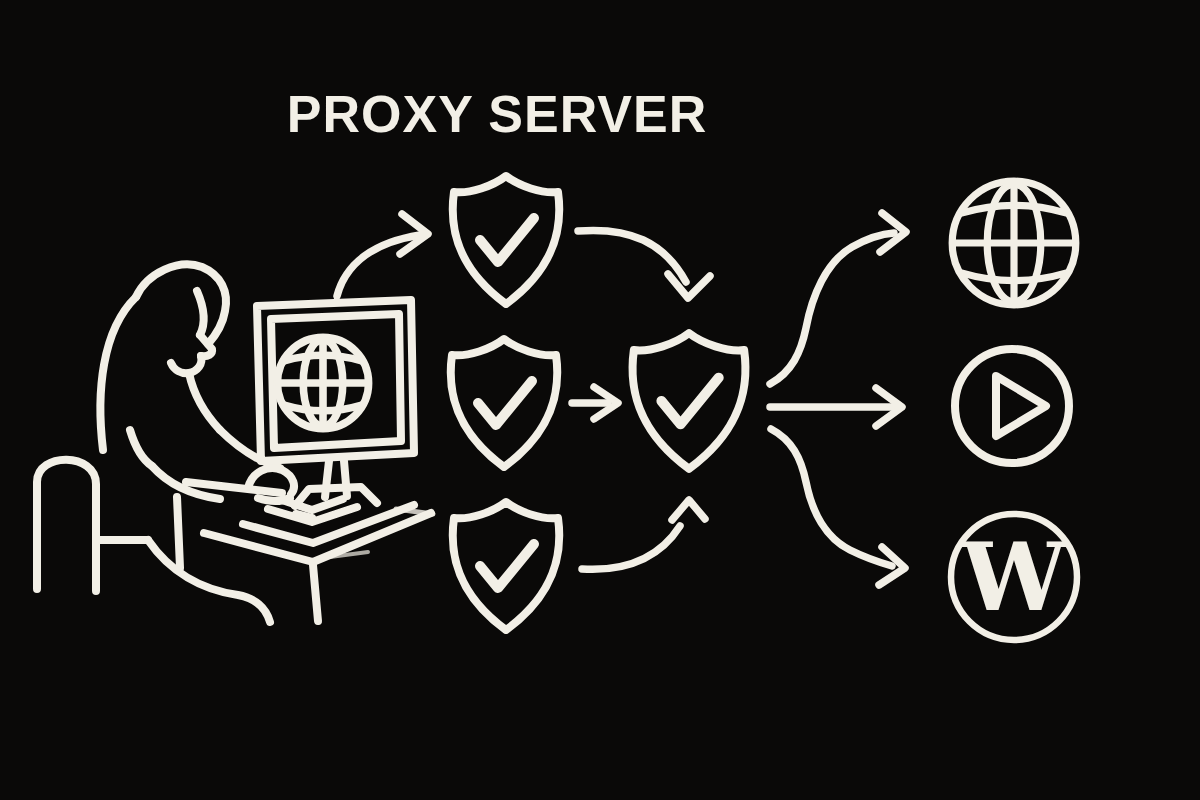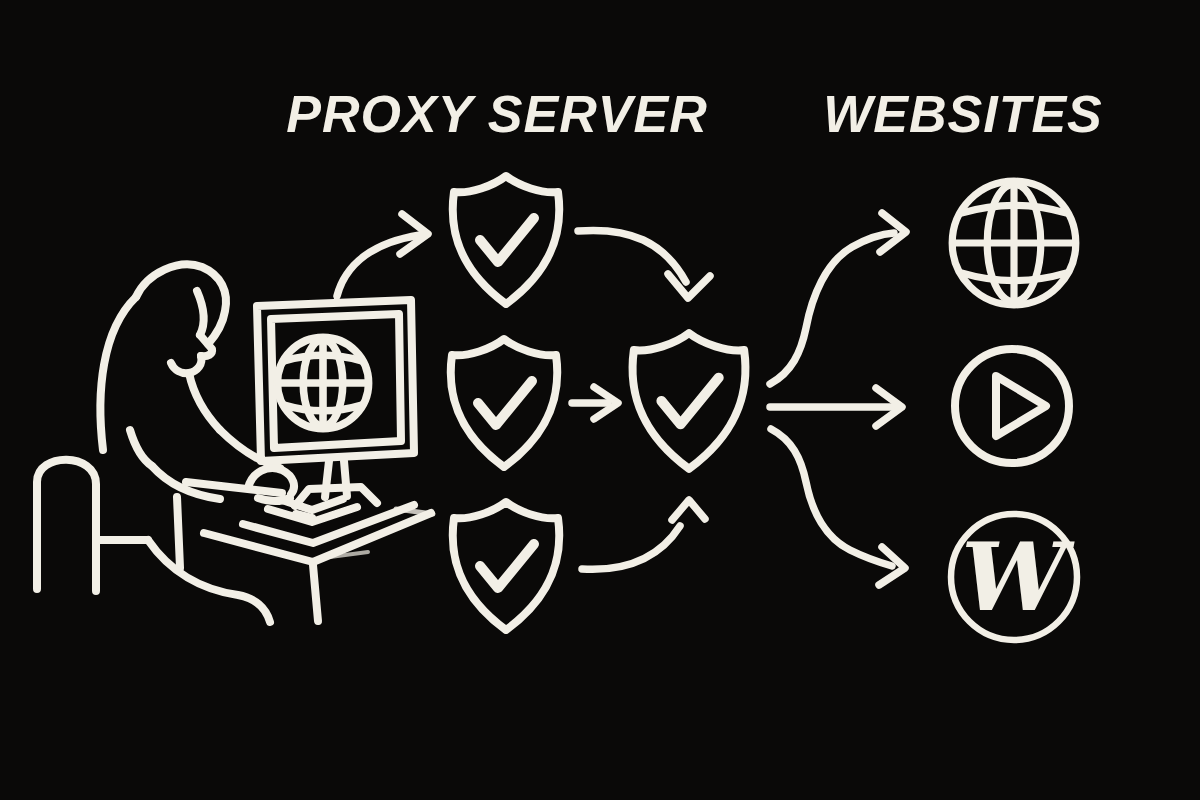--- a/index.html
+++ b/index.html
@@ -1,21 +1,20 @@
 <!DOCTYPE html>
 <html style="--bg: #0a0908; --ink: #f2efe6;"><head>
 <meta charset="utf-8">
 <style>
   :root { --bg:#0a0908; --ink:#f2efe6; }
   html,body { margin:0; padding:0; background:var(--bg); }
   .scene {
     position:relative; width:1102px; height:800px;
     background:var(--bg); overflow:hidden;
     font-family:"Liberation Sans", sans-serif;
-    font-style:italic;
   }
   .scene svg { position:absolute; left:0; top:0; }
   .ink { stroke:var(--ink); fill:none; stroke-linecap:round; stroke-linejoin:round; }
   .label {
     position:absolute; color:var(--ink); font-weight:700; font-size:52px;
     letter-spacing:1px; white-space:nowrap; transform:translateX(-50%);
   }
   .label-proxy { left:497px; top:84px; }
   .label-websites { left:963px; top:84px; }
   .label-user { left:151px; top:632px; }
@@ -24,21 +23,20 @@
     font-family:"DejaVu Serif", serif; font-size:94px; font-weight:600;
     text-anchor:middle;
   }
 </style>
 </head>
 <body>
 
 <div class="scene">
 
   <div class="label label-proxy">PROXY SERVER</div>
-  <div class="label label-websites">WEBSITES</div>
 
   <svg width="1200" height="800" viewBox="0 0 1200 800">
     <defs>
       <path id="shield" d="M0,-64 C-13,-54 -36,-46 -52,-48 C-57,-12 -49,28 0,64 C49,28 57,-12 52,-48 C36,-46 13,-54 0,-64 Z"></path>
       <path id="check" d="M-26,0 L-8,22 L28,-22"></path>
       <g id="globe">
         <circle cx="0" cy="0" r="60"></circle>
         <ellipse cx="0" cy="0" rx="26" ry="57"></ellipse>
         <line x1="0" y1="-58" x2="0" y2="58"></line>
         <line x1="-58" y1="0" x2="58" y2="0"></line>

